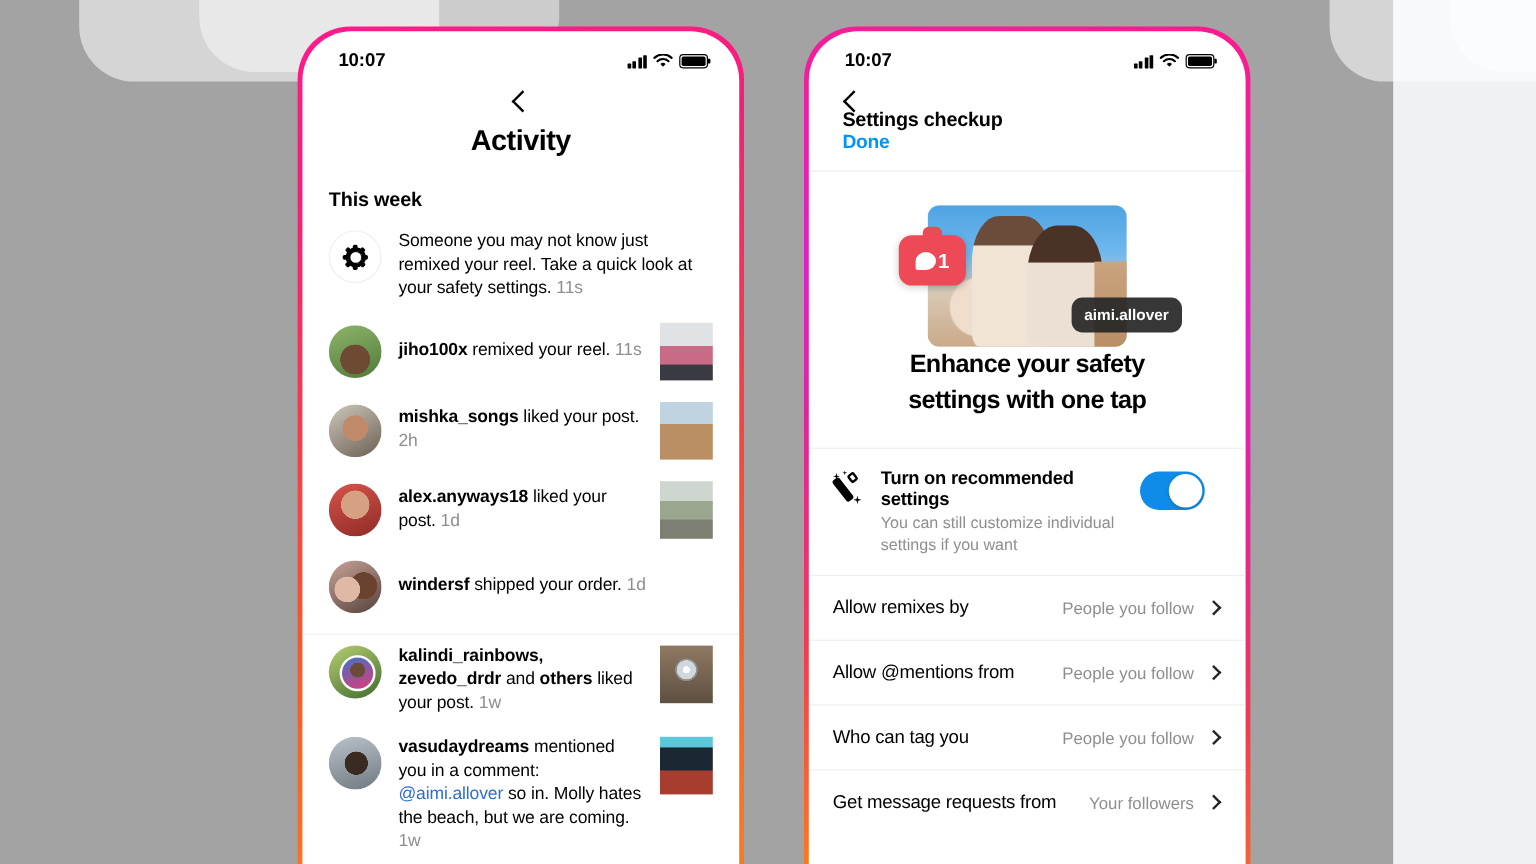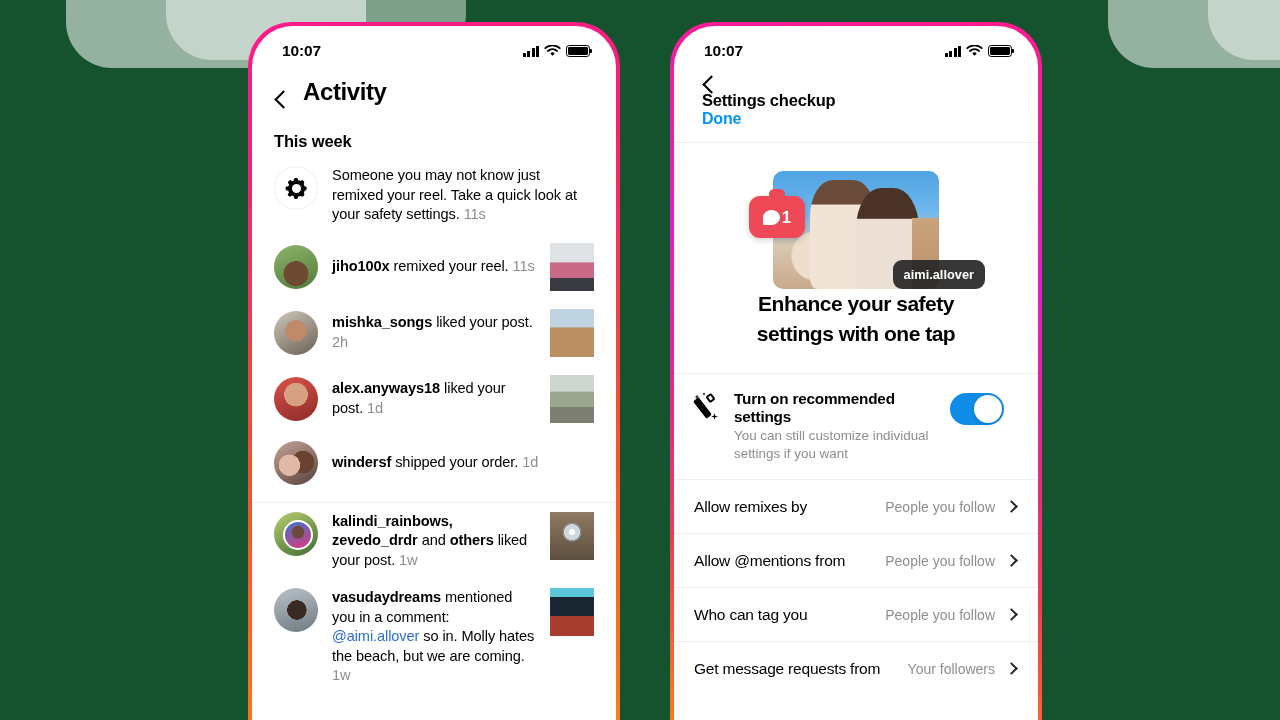--- a/index.html
+++ b/index.html
@@ -4,21 +4,21 @@
 <style>
   * { box-sizing: border-box; margin: 0; padding: 0; }
   html, body {
     width: 1280px; height: 720px;
     overflow: hidden;
     background: #eef2f5;
     font-family: "Liberation Sans", sans-serif;
     -webkit-font-smoothing: antialiased;
   }
 
-  #stage { position: relative; width: 1280px; height: 720px; background: #14532d; }
+  #stage { position: relative; width: 1161px; height: 720px; background: #a3a3a3; }
 
   
   .deco {
     position: absolute;
     background: #ffffff;
     opacity: .55;
     border-radius: 46px;
     pointer-events: none;
   }
   .deco.d1 { left: 66px;  top: -652px; width: 300px; height: 720px; }
@@ -59,21 +59,21 @@
   .bars i { display: block; width: 3px; background: #000; border-radius: .5px; }
   .bars i:nth-child(1){ height: 4px; }
   .bars i:nth-child(2){ height: 6px; }
   .bars i:nth-child(3){ height: 8.5px; }
   .bars i:nth-child(4){ height: 11px; }
   .batt { width: 24px; height: 12px; border: 1.4px solid #000; border-radius: 3.2px; position: relative; padding: 1.4px; }
   .batt::after { content:""; position:absolute; right:-3.4px; top:3.4px; width:2px; height:4px; background:#000; border-radius:0 1px 1px 0; }
   .batt span { display:block; width:100%; height:100%; background:#000; border-radius:1.4px; }
 
   
-  .act-header { display: flex; align-items: flex-end; gap: 13px; padding: 12px 22px 10px 22px; }
+  .act-header { display: flex; align-items: center; gap: 13px; padding: 12px 22px 10px 22px; flex-direction: column; }
   .chev-back { width: 13px; height: 13px; border-left: 2.6px solid #000; border-bottom: 2.6px solid #000; transform: rotate(45deg); margin-left: 3px; }
   .act-title { font-size: 24px; font-weight: 700; letter-spacing: -.4px; color: #000; }
 
   .sect-title { font-size: 16.5px; font-weight: 700; color: #000; padding: 16px 22px 6px; letter-spacing: -.15px; }
 
   .divider { height: 1px; background: #efefef; margin: 8px 0 0; }
 
   .row { display: flex; align-items: center; gap: 14px; padding: 9px 22px; }
   .row.top { align-items: flex-start; }
 
@@ -123,21 +123,21 @@
     position: absolute; left: -24px; top: 25px;
     width: 56px; height: 42px; background: #ed4956; border-radius: 11px;
     display: flex; align-items: center; justify-content: center; gap: 1px;
     box-shadow: 0 2px 6px rgba(0,0,0,.18);
   }
   .badge::before { content:""; position:absolute; left:50%; top:-7px; margin-left:-8px; width:16px; height:10px; background:#ed4956; border-radius: 5px 5px 0 0; }
   .bubble { width: 17px; height: 15px; background: #fff; border-radius: 50% 50% 50% 10%; margin-right: 1px; }
   .badge span { color: #fff; font-size: 17px; font-weight: 700; line-height: 1; }
 
   .tagpill {
-    position: absolute; right: -46px; bottom: 0;
+    position: absolute; right: -46px; bottom: 12px;
     background: rgba(38,38,38,.92); color: #fff;
     font-size: 12.8px; font-weight: 600;
     padding: 7px 11px; border-radius: 9px; white-space: nowrap;
   }
 
   .hero-title { text-align: center; font-size: 21px; font-weight: 700; line-height: 30px; color: #000; letter-spacing: -.5px; max-width: 270px; }
 
   .rec {
     display: flex; align-items: flex-start; gap: 14px;
     padding: 16px 34px 16px 20px;

